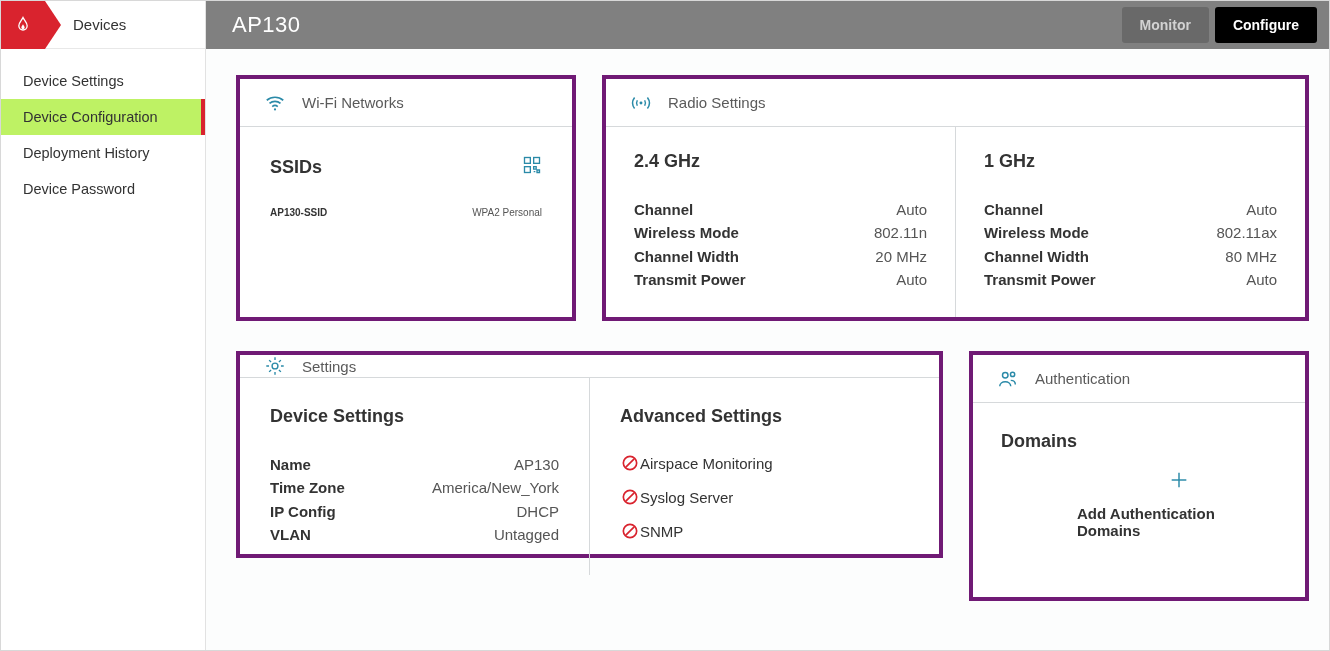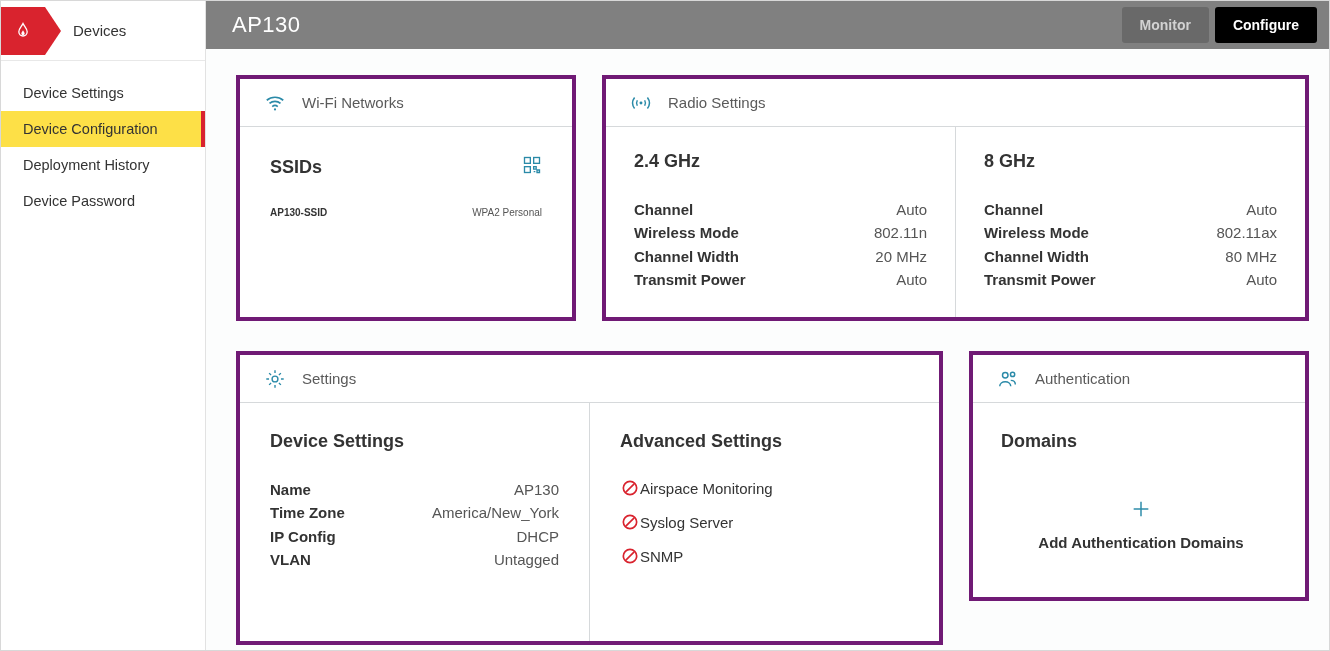--- a/index.html
+++ b/index.html
@@ -1,27 +1,27 @@
 <!DOCTYPE html>
 <html><head>
 <meta charset="utf-8">
 <style>
   * { box-sizing: border-box; margin: 0; padding: 0; }
   html, body { width: 1330px; height: 651px; font-family: "Segoe UI", "Helvetica Neue", Arial, sans-serif; background:#fff; color:#333; }
   .app { display:flex; width:1330px; height:651px; border:1px solid #d8d8d8; }
   
   .sidebar { width:205px; border-right:1px solid #e2e2e2; background:#fff; display:flex; flex-direction:column; }
-  .sidebar-header { position:relative; height:60px; display:flex; align-items:center; border-bottom:1px solid #e8e8e8; }
+  .sidebar-header { position:relative; height:48px; display:flex; align-items:center; border-bottom:1px solid #e8e8e8; }
   .flag { position:relative; width:44px; height:48px; background:#d9232e; display:flex; align-items:center; justify-content:center; }
   .flag::after { content:""; position:absolute; right:-16px; top:0; border-top:24px solid transparent; border-bottom:24px solid transparent; border-left:16px solid #d9232e; }
   .flag svg { width:20px; height:20px; }
   .sidebar-header .title { margin-left:28px; font-size:15px; color:#333; }
   .sidebar-nav { padding-top:14px; display:flex; flex-direction:column; }
   .nav-item { padding:10px 22px; font-size:14.5px; color:#333; cursor:pointer; position:relative; }
-  .nav-item.active { background:#fde047; }
+  .nav-item.active { background:#bef264; }
   .nav-item.active::after { content:""; position:absolute; right:0; top:0; bottom:0; width:4px; background:#d9232e; }
 
   
   .main { flex:1; display:flex; flex-direction:column; background:#fcfdfd; min-width:0; }
   .topbar { height:48px; background:#808080; display:flex; align-items:center; padding:0 12px 0 26px; }
   .topbar .page-title { color:#fff; font-size:22px; font-weight:400; letter-spacing:.5px; }
   .topbar .spacer { flex:1; }
   .topbar .btn { height:36px; padding:0 18px; display:flex; align-items:center; font-size:14px; font-weight:600; border-radius:3px; cursor:pointer; }
   .btn-monitor { background:#696969; color:#d2d2d2; margin-right:6px; }
   .btn-configure { background:#000; color:#fff; }
@@ -50,33 +50,33 @@
   .card-radio { flex:1; height:246px; }
   .radio-body { }
   .radio-col { flex:1; padding:24px 28px 20px 28px; }
   .radio-col + .radio-col { border-left:1px solid #d6d9db; }
   .radio-col .band { font-size:18px; font-weight:700; color:#333; margin-bottom:26px; }
   .kv { display:flex; justify-content:space-between; font-size:15px; line-height:1.55; }
   .kv .k { font-weight:700; color:#333; }
   .kv .v { color:#555; }
 
   
-  .card-settings { width:707px; height:294px; }
+  .card-settings { width:707px; height:207px; }
   .settings-body { }
   .set-col { flex:1; padding:28px 30px 20px 30px; }
   .set-col + .set-col { border-left:1px solid #d6d9db; }
   .set-col .sec-title { font-size:18px; font-weight:700; color:#333; margin-bottom:26px; }
   .adv-item { display:flex; align-items:center; gap:0; font-size:15px; color:#333; margin-bottom:14px; }
   .adv-item .no-icon { width:20px; height:20px; }
   .adv-item .no-icon circle { stroke:#d9232e; }
   .adv-item .no-icon line { stroke:#d9232e; }
 
   
   .card-auth { flex:1; height:250px; }
-  .auth-body { flex-direction:column; padding:28px 24px 20px 28px;justify-content:center; }
+  .auth-body { padding:28px 24px 20px 28px;justify-content:center; }
   .auth-body .sec-title { font-size:18px; font-weight:700; color:#333; margin-bottom:20px; }
   .add-box { flex:1; display:flex; flex-direction:column; align-items:center; justify-content:center; gap:14px; cursor:pointer; }
   .add-box .plus { width:22px; height:22px; color:#2a8aa8; }
   .add-box .add-text { font-size:15px; font-weight:700; color:#333; }
 </style>
 </head>
 <body>
 
 <div class="app">
 
@@ -172,21 +172,21 @@
               <div class="kv">
                   <span class="k">Channel Width</span>
                   <span class="v">20 MHz</span>
                 </div>
               <div class="kv">
                   <span class="k">Transmit Power</span>
                   <span class="v">Auto</span>
                 </div>
             </div>
             <div class="radio-col">
-              <div class="band">8 GHz</div>
+              <div class="band">1 GHz</div>
               <div class="kv">
                   <span class="k">Channel</span>
                   <span class="v">Auto</span>
                 </div>
               <div class="kv">
                   <span class="k">Wireless Mode</span>
                   <span class="v">802.11ax</span>
                 </div>
               <div class="kv">
                   <span class="k">Channel Width</span>

